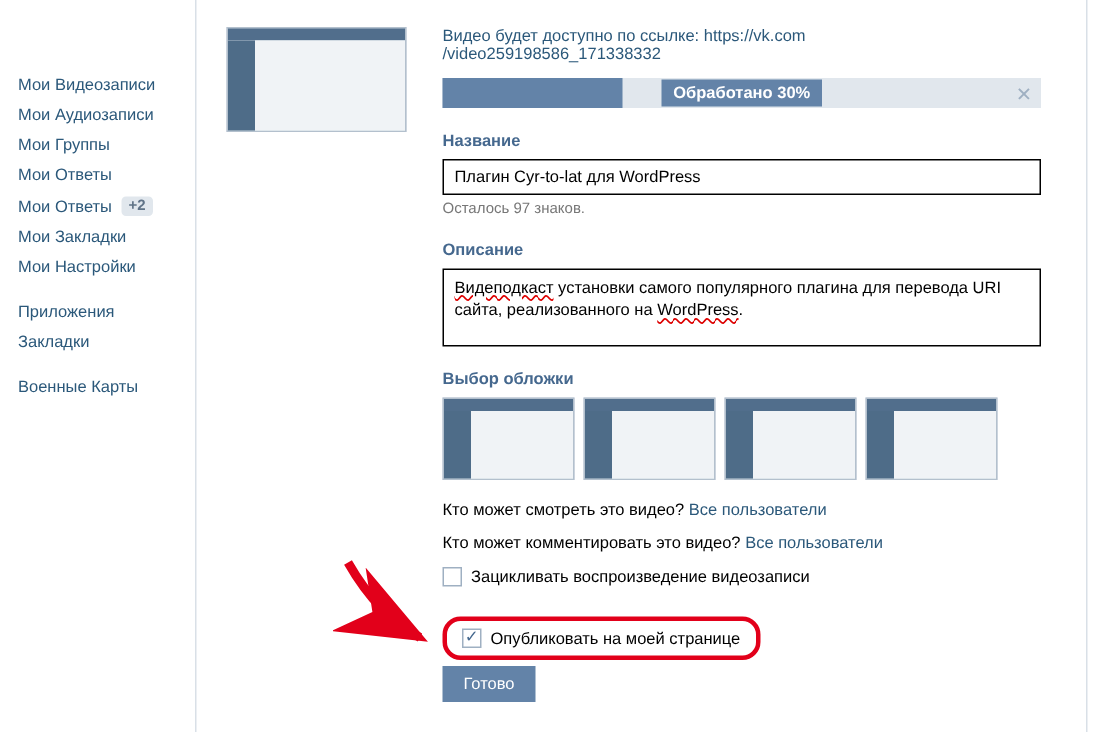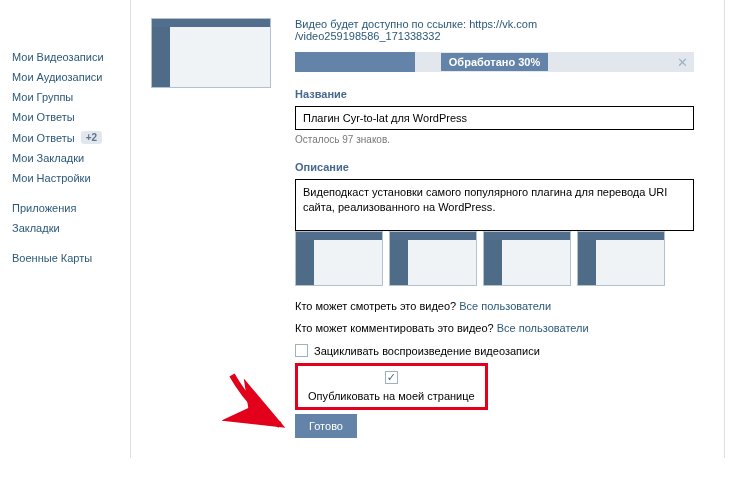--- a/index.html
+++ b/index.html
@@ -150,47 +150,46 @@
       cursor: pointer;
     }
     .chk.checked::after {
       content: "✓";
       font-size: 11px;
       color: #45688E;
       line-height: 1;
     }
     .highlight-box {
       border: 3px solid #E2001A;
-      border-radius: 0;
+      border-radius: 12px;
       padding: 5px 10px;
       display: inline-flex;
       align-items: center;
       gap: 6px;
-      margin-top: 6px;
-      flex-direction: column;
+      margin-top: 20px;
     }
     .btn-done {
       margin-top: 4px;
       background: #6383A8;
       color: #fff;
       border: none;
       padding: 6px 14px;
       font-family: Tahoma, Arial, sans-serif;
       font-size: 11px;
       cursor: pointer;
     }
     .arrow {
       position: absolute;
       pointer-events: none;
     }
     .desc-content {
       font-size: 11px;
       line-height: 1.4;
     }
-    .wavy { text-decoration-color: #D00; text-decoration-style: wavy; }
+    .wavy { text-decoration: underline; text-decoration-color: #D00; text-decoration-style: wavy; }
   </style>
 </head>
 <body>
 
 <div class="layout">
   <div class="sidebar">
     <div class="sidebar-item">
         <span>Мои Видеозаписи</span>
       </div>
     <div class="sidebar-item">
@@ -249,20 +248,21 @@
 
         <div class="section-label">Название</div>
         <input class="text-input" type="text" value="Плагин Cyr-to-lat для WordPress" style="">
         <div class="hint">Осталось 97 знаков.</div>
 
         <div class="section-label">Описание</div>
         <div class="text-input desc-content" contenteditable="true" style="height: 52px;">
           <span class="wavy">Видеподкаст</span><span> установки самого популярного плагина для перевода URI сайта, реализованного на </span><span class="wavy">WordPress</span><span>.</span>
         </div>
 
+        <div class="section-label">Выбор обложки</div>
         <div class="cover-row">
           <div class="cover-thumb">
               <div class="thumb-head"></div>
               <div class="thumb-body">
                 <div class="thumb-side"></div>
                 <div class="thumb-main"></div>
               </div>
             </div>
           <div class="cover-thumb">
               <div class="thumb-head"></div>

